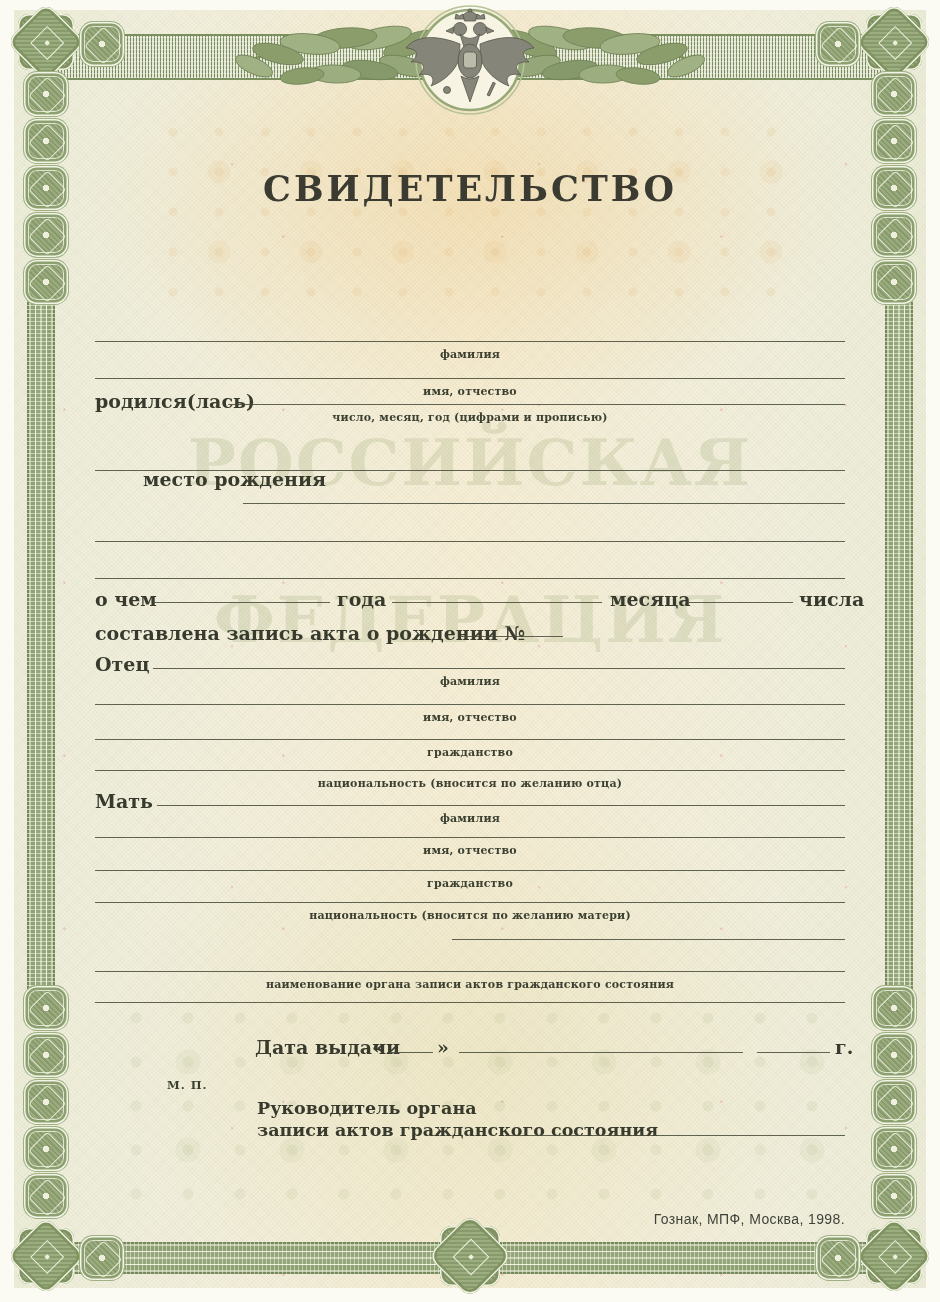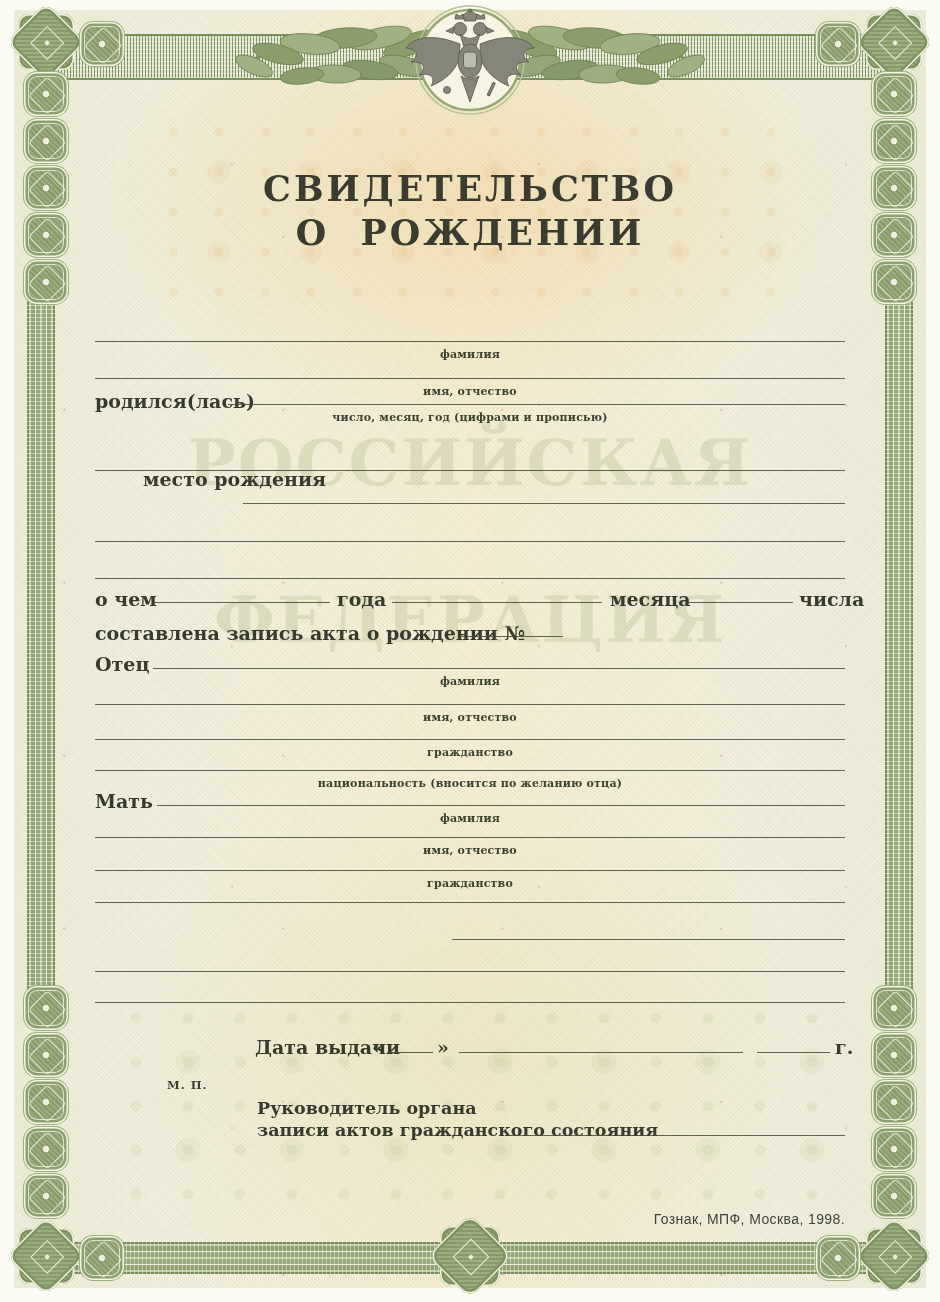--- a/index.html
+++ b/index.html
@@ -201,21 +201,20 @@
       <path d="M250,40 C275,30 295,32 304,44 C292,45 290,51 299,58 C286,57 283,63 291,71 C279,68 274,74 279,82 C266,77 256,68 251,56 Z"></path>
       <ellipse cx="240" cy="57" rx="12" ry="17"></ellipse>
       <path d="M231,72 l9,26 9,-26 q-9,6 -18,0 z"></path>
       <circle cx="217" cy="86" r="3.5"></circle>
       <rect x="260" y="78" width="2.5" height="14" transform="rotate(25 261 85)"></rect>
       <rect x="233.5" y="48" width="13" height="16" rx="3" fill="#bcbcab"></rect>
     </g>
   </svg>
 
   <div class="title" style="top:168px;">СВИДЕТЕЛЬСТВО</div>
-  <div class="title" style="top:212px;word-spacing:16px;">О РОЖДЕНИИ</div>
 
   <div class="rule" style="left:95px;top:341px;width:750px;"></div>
   <div class="cap" style="top:348px;">фамилия</div>
 
   <div class="rule" style="left:95px;top:378px;width:750px;"></div>
   <div class="cap" style="top:385px;">имя, отчество</div>
 
   <div class="lbl" style="left:95px;top:390px;">родился(лась)</div>
   <div class="rule" style="left:228px;top:404px;width:617px;"></div>
   <div class="cap" style="top:411px;">число, месяц, год (цифрами и прописью)</div>
@@ -249,23 +248,25 @@
   <div class="cap" style="top:777px;">национальность (вносится по желанию отца)</div>
 
   <div class="lbl" style="left:95px;top:790px;">Мать</div>
   <div class="rule" style="left:157px;top:805px;width:688px;"></div>
   <div class="cap" style="top:812px;">фамилия</div>
   <div class="rule" style="left:95px;top:837px;width:750px;"></div>
   <div class="cap" style="top:844px;">имя, отчество</div>
   <div class="rule" style="left:95px;top:870px;width:750px;"></div>
   <div class="cap" style="top:877px;">гражданство</div>
   <div class="rule" style="left:95px;top:902px;width:750px;"></div>
+  <div class="cap" style="top:909px;">национальность (вносится по желанию матери)</div>
 
   <div class="rule" style="left:452px;top:939px;width:393px;"></div>
   <div class="rule" style="left:95px;top:971px;width:750px;"></div>
+  <div class="cap" style="top:978px;">наименование органа записи актов гражданского состояния</div>
   <div class="rule" style="left:95px;top:1002px;width:750px;"></div>
 
   <div class="lbl" style="left:255px;top:1036px;">Дата выдачи</div>
   <div class="lbl" style="left:372px;top:1036px;">«</div>
   <div class="rule" style="left:387px;top:1052px;width:46px;"></div>
   <div class="lbl" style="left:437px;top:1036px;">»</div>
   <div class="rule" style="left:459px;top:1052px;width:284px;"></div>
   <div class="rule" style="left:757px;top:1052px;width:73px;"></div>
   <div class="lbl" style="left:835px;top:1036px;">г.</div>
 

